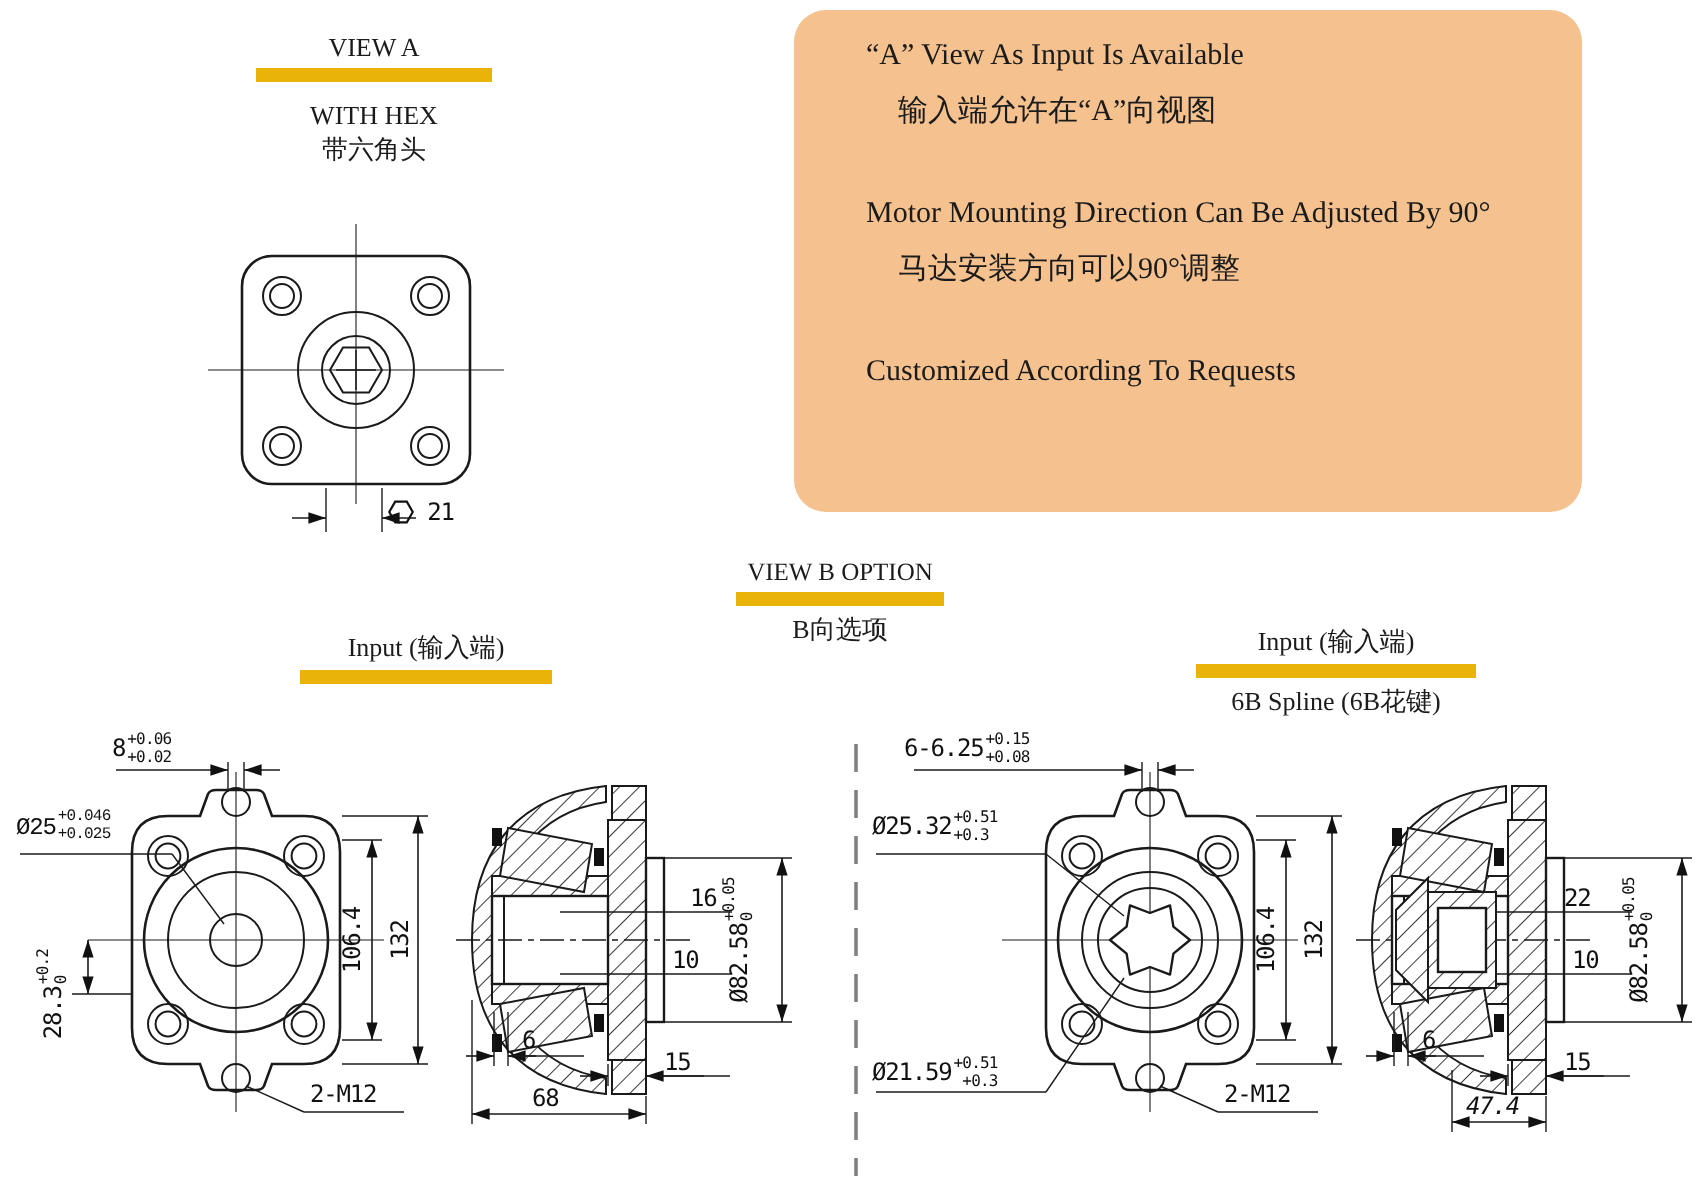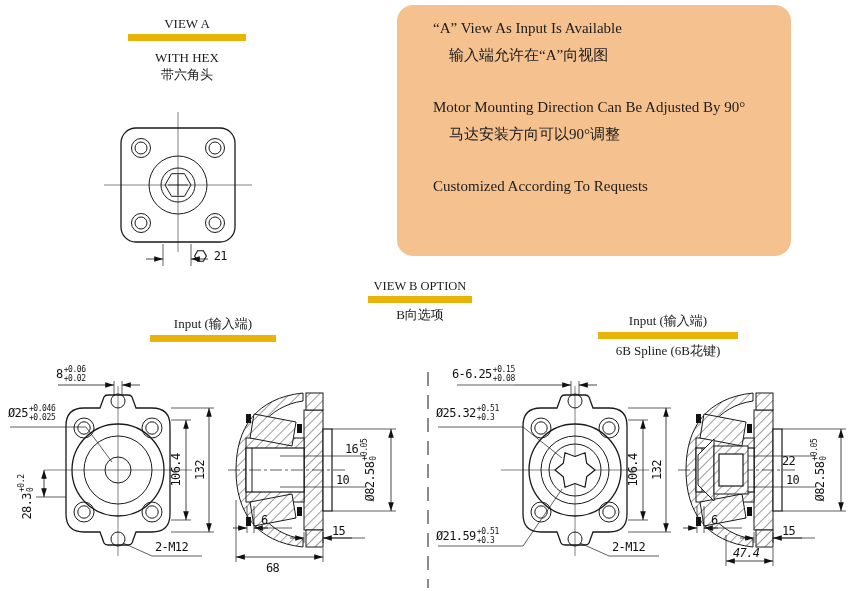--- a/index.html
+++ b/index.html
@@ -221,21 +221,21 @@
     <span class="grp-title">Input  (输入端)</span>
     <div>6B Spline  (6B花键)</div>
   </div>
 
   <div class="dim" style="left:56px;top:366px;">
     <span>8</span><span class="tol">
         <span>+0.06</span>
         <span>+0.02</span>
       </span>
   </div>
-  <div class="dim" style="left:8px;top:405px;">
+  <div class="dim" style="left:8px;top:405px;font-family:Liberation Mono, monospace;">
     <span>Ø25</span><span class="tol">
         <span>+0.046</span>
         <span>+0.025</span>
       </span>
   </div>
   <div class="dim vert" style="left:27px;top:497px;">
     <span>28.3</span><span class="tol">
         <span>+0.2</span>
         <span>0</span>
       </span>
@@ -246,44 +246,44 @@
   <div class="dim" style="left:334px;top:443px;padding-left:11px;">16</div>
   <div class="dim" style="left:336px;top:474px;">10</div>
   <div class="dim vert" style="left:370px;top:470px;">
     <span>Ø82.58</span><span class="tol">
         <span>+0.05</span>
         <span>0</span>
       </span>
   </div>
   <div class="dim" style="left:261px;top:514px;">6</div>
   <div class="dim" style="left:332px;top:525px;">15</div>
-  <div class="dim" style="left:266px;top:562px;">68</div>
+  <div class="dim" style="left:266px;top:543px;">68</div>
 
   <div class="dim" style="left:452px;top:366px;">
     <span>6-6.25</span><span class="tol">
         <span>+0.15</span>
         <span>+0.08</span>
       </span>
   </div>
   <div class="dim" style="left:436px;top:405px;">
     <span>Ø25.32</span><span class="tol">
         <span>+0.51</span>
         <span>+0.3</span>
       </span>
   </div>
-  <div class="dim" style="left:436px;top:528px;">
+  <div class="dim" style="left:436px;top:528px;text-align:right;">
     <span>Ø21.59</span><span class="tol">
         <span>+0.51</span>
         <span>+0.3</span>
       </span>
   </div>
   <div class="dim vert" style="left:633px;top:470px;">106.4</div>
   <div class="dim vert" style="left:657px;top:470px;">132</div>
   <div class="dim" style="left:612px;top:541px;">2-M12</div>
-  <div class="dim" style="left:782px;top:443px;margin-top:12px;">22</div>
+  <div class="dim" style="left:782px;top:443px;">22</div>
   <div class="dim" style="left:786px;top:474px;">10</div>
   <div class="dim vert" style="left:820px;top:470px;">
     <span>Ø82.58</span><span class="tol">
         <span>+0.05</span>
         <span>0</span>
       </span>
   </div>
   <div class="dim" style="left:711px;top:514px;">6</div>
   <div class="dim" style="left:782px;top:525px;">15</div>
   <div class="dim" style="left:733px;top:547px;font-style:italic;">47.4</div>

